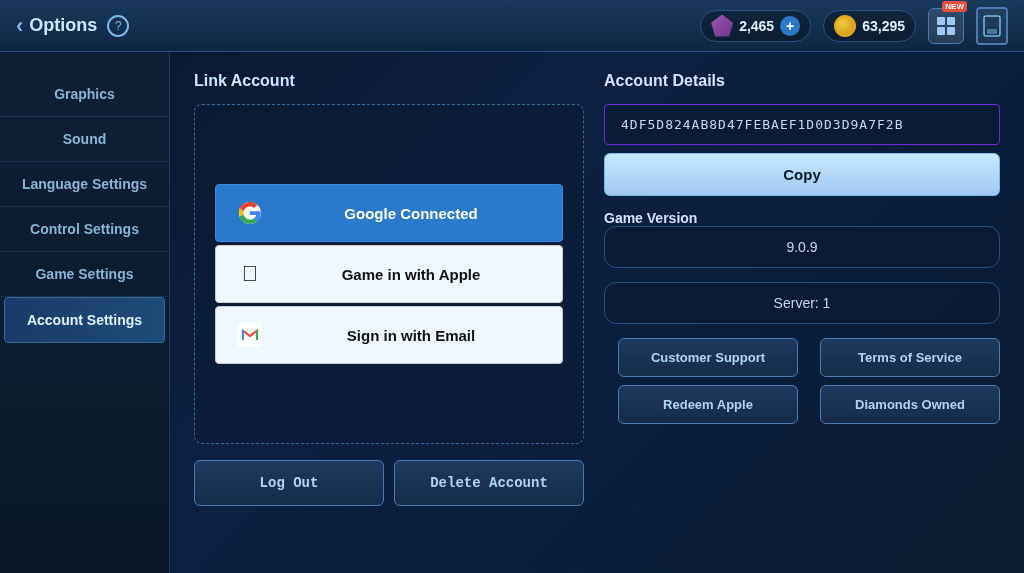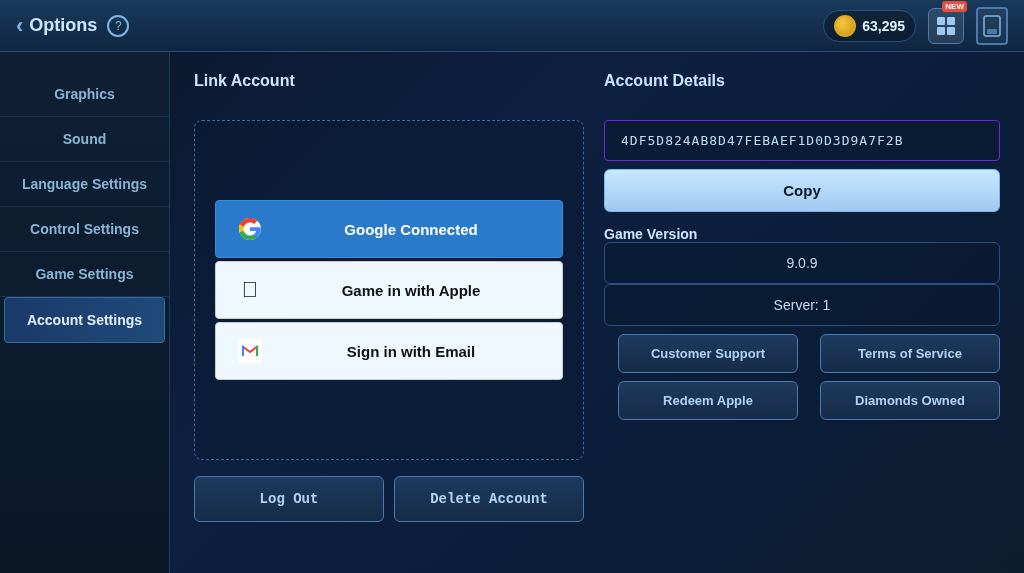--- a/index.html
+++ b/index.html
@@ -218,21 +218,21 @@
     
     .link-account-panel {
       flex: 1;
       max-width: 390px;
     }
 
     .panel-title {
       font-size: 16px;
       font-weight: 600;
       color: #cce6ff;
-      margin-bottom: 30px;
+      margin-bottom: 14px;
     }
 
     .link-account-box {
       border: 1px dashed #3a6a9a;
       border-radius: 8px;
       background: rgba(10, 25, 50, 0.5);
       padding: 20px;
       display: flex;
       flex-direction: column;
       align-items: stretch;
@@ -342,26 +342,26 @@
     .detail-label {
       font-size: 14px;
       font-weight: 600;
       color: #cce6ff;
       margin-bottom: 0;
     }
 
     .detail-value-box {
       background: rgba(10, 25, 50, 0.7);
       border: 1px solid #2a5080;
-      border-radius: 6px;
+      border-radius: 12px;
       padding: 12px 16px;
       font-size: 14px;
       color: #c0daf0;
       text-align: center;
-      margin-bottom: 0;
+      margin-bottom: 14px;
     }
 
     .detail-grid {
       display: grid;
       grid-template-columns: 1fr 1fr;
       gap: 8px;
       margin-top: 8px;
     }
 
     .detail-grid-btn {
@@ -394,20 +394,25 @@
     <div class="back-btn">
       <span class="back-arrow">‹</span>
       <span>Options</span>
     </div>
     <div class="help-btn">
       <span>?</span>
     </div>
   </div>
 
   <div class="header-right">
+    <div class="currency-group">
+      <span class="gem-icon"></span>
+      <span class="currency-val">2,465</span>
+      <div class="plus-btn">+</div>
+    </div>
     <div class="currency-group">
       <span class="coin-icon"></span>
       <span class="currency-val">63,295</span>
     </div>
     <div class="grid-icon-btn">
       <span class="new-badge">NEW</span>
       <div class="grid-squares">
         <div class="grid-sq"></div>
         <div class="grid-sq"></div>
         <div class="grid-sq"></div>

